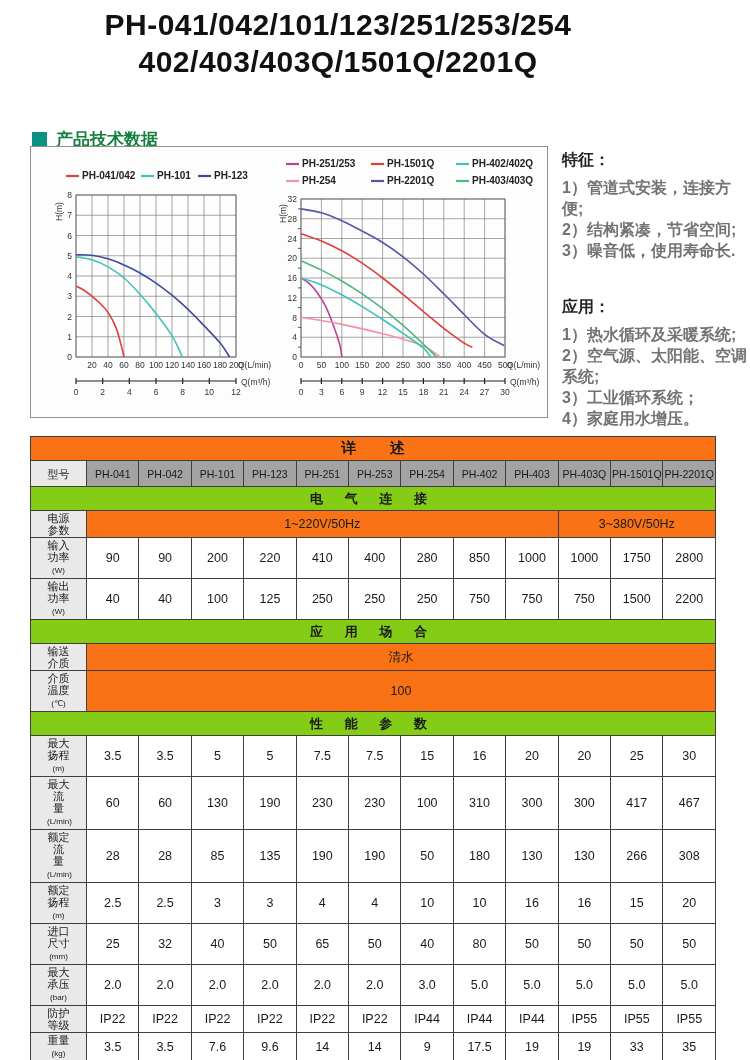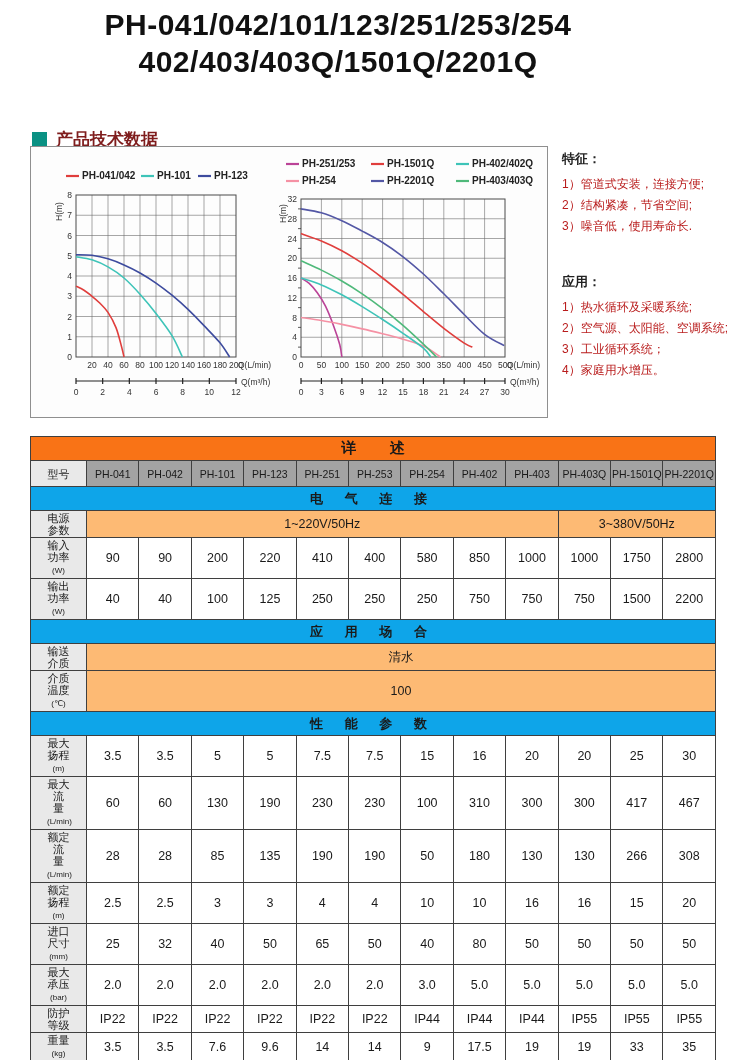--- a/index.html
+++ b/index.html
@@ -5,54 +5,54 @@
   * { margin:0; padding:0; box-sizing:border-box; }
   html,body { width:750px; height:1060px; background:#ffffff; overflow:hidden;
     font-family:"Liberation Sans","DejaVu Sans",sans-serif; color:#1a1a1a; }
   .page { position:relative; width:750px; height:1060px; background:#fff; }
 
   .page-title { position:absolute; top:6px; left:0; width:676px; text-align:center;
     font-size:30px; font-weight:700; line-height:37px; letter-spacing:0.5px; color:#111; }
 
   .section-header { position:absolute; top:113px; left:32px; display:flex; align-items:center; }
   .accent-square { width:15px; height:15px; margin-right:9px; }
-  .section-zh { font-size:17px; font-weight:700; color:#7f1d1d; }
+  .section-zh { font-size:17px; font-weight:700; color:#15803d; }
   .section-en { font-size:15px; color:#333; margin-left:8px;margin-top:35px; }
 
   .charts-panel { position:absolute; left:30px; top:146px; width:518px; height:272px;
     border:1px solid #8f8f8f; background:#fdfdfd; }
   .charts-panel svg { position:absolute; top:0; }
   #chart-left  { left:0; }
   #chart-right { left:248px; }
 
   svg text.tick   { font-size:8.5px; fill:#333; font-family:"Liberation Sans",sans-serif; }
   svg text.axis-label { font-size:8.5px; fill:#333; font-family:"Liberation Sans",sans-serif; }
   svg text.legend { font-size:10px; font-weight:700; fill:#222; font-family:"Liberation Sans",sans-serif; }
   svg line.grid   { stroke:#6b6b6b; stroke-width:0.6; }
   svg rect.plot-border { fill:none; stroke:#4a4a4a; stroke-width:1; }
   svg .axis2 { stroke:#222; stroke-width:1.2; }
 
   .side-notes { position:absolute; left:562px; top:150px; width:186px; }
-  .notes-title { font-size:13px; font-weight:700; color:#222; margin-bottom:6px; }
+  .notes-title { font-size:16px; font-weight:700; color:#222; margin-bottom:6px; }
   .notes-list { list-style:none; }
-  .notes-list li { font-size:12px; line-height:21px; color:#b91c1c; }
+  .notes-list li { font-size:16px; line-height:21px; color:#737373;font-weight:bold; }
   .applications-block { margin-top:36px; }
 
   table.spec { position:absolute; left:30px; top:436px; width:686px;
     border-collapse:collapse; table-layout:fixed; }
   table.spec td { border:1px solid #3f3f3f; text-align:center; vertical-align:middle;
     overflow:hidden; }
   td.t-title { background:#f97316; font-weight:700; font-size:15px; height:24px; white-space:pre; }
-  td.t-section { background:#0ea5e9; font-weight:700; font-size:13px; height:24px; letter-spacing:9px; }
+  td.t-section { background:#84cc16; font-weight:700; font-size:13px; height:24px; letter-spacing:9px; }
   td.t-label { background:#e9e9e9; font-size:11px; line-height:12px; font-weight:400;
     padding:1px 16px; }
   td.t-label .unit { font-size:8px; }
   td.t-model { font-size:10.5px; height:26px; background:#a3a3a3; }
   td.t-val { font-size:12.5px; height:26px; background:#fff; }
-  td.t-span { font-size:12.5px; height:26px; background:#fdba74; }
+  td.t-span { font-size:12.5px; height:26px; background:#f97316; }
 </style>
 </head>
 <body>
 
 <div class="page">
 
   <div class="page-title">
     <div>PH-041/042/101/123/251/253/254</div>
     <div>402/403/403Q/1501Q/2201Q</div>
   </div>
@@ -286,21 +286,21 @@
           <td colspan="3" class="t-span">3~380V/50Hz</td>
         </tr>
         <tr>
           <td class="t-label">输入<br>功率<span class="unit">(W)</span></td>
           <td class="t-val">90</td>
           <td class="t-val">90</td>
           <td class="t-val">200</td>
           <td class="t-val">220</td>
           <td class="t-val">410</td>
           <td class="t-val">400</td>
-          <td class="t-val">580</td>
+          <td class="t-val">280</td>
           <td class="t-val">850</td>
           <td class="t-val">1000</td>
           <td class="t-val">1000</td>
           <td class="t-val">1750</td>
           <td class="t-val">2800</td>
         </tr>
         <tr>
           <td class="t-label">输出<br>功率<span class="unit">(W)</span></td>
           <td class="t-val">40</td>
           <td class="t-val">40</td>

